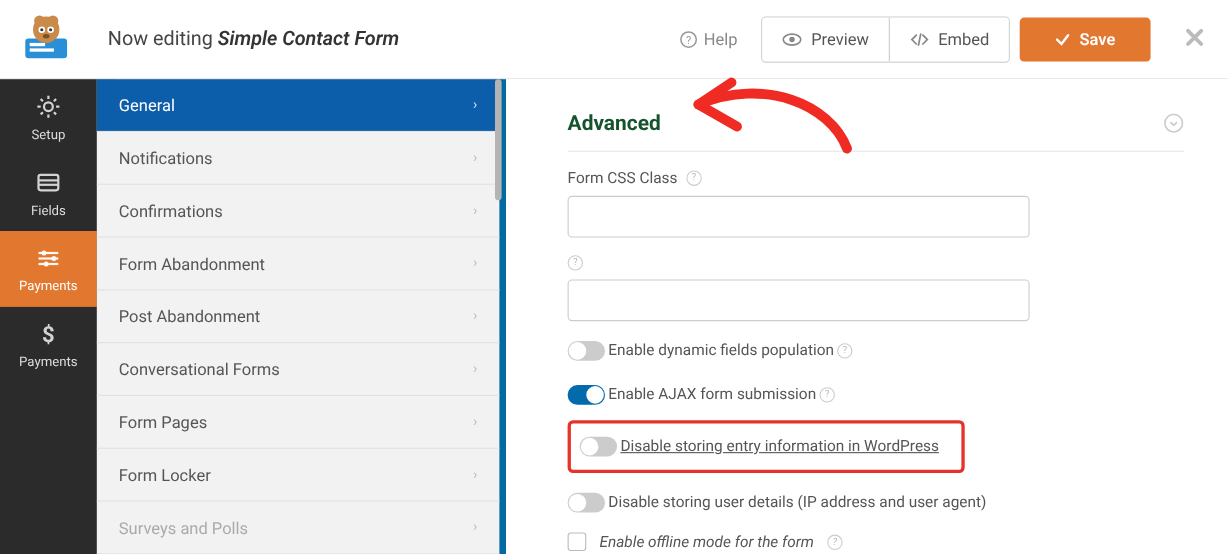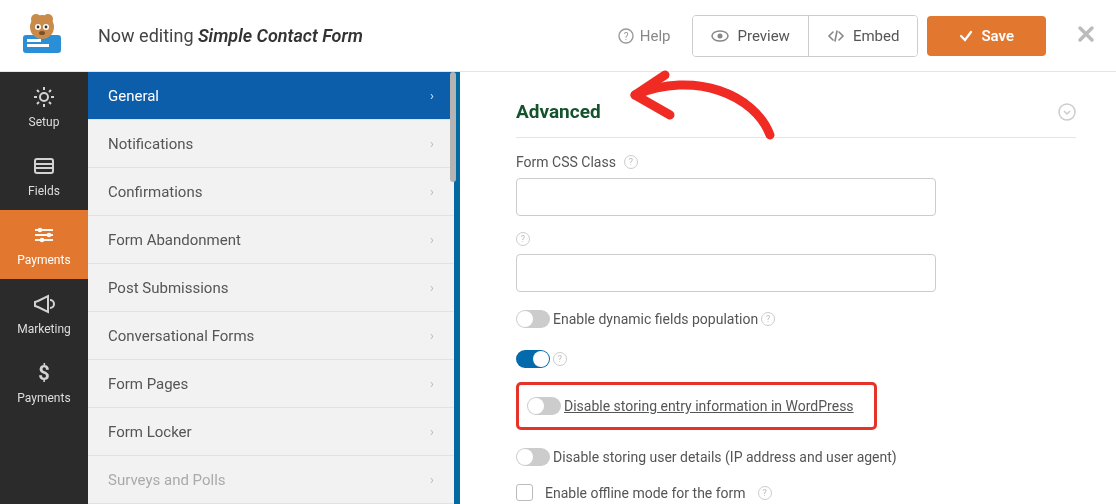--- a/index.html
+++ b/index.html
@@ -38,21 +38,21 @@
   .text-input { width:420px; height:38px; border:1px solid #ccc; border-radius:4px; padding:0 10px; font-size:14px; }
   .toggle-row { display:flex; align-items:center; gap:3px; font-size:14px; color:#555; margin-top:14px; padding:4px 0; }
   .toggle { width:34px; height:18px; border-radius:10px; position:relative; flex-shrink:0; cursor:pointer; }
   .toggle .knob { position:absolute; width:16px; height:16px; background:#fff; border-radius:50%; top:1px; }
   .toggle.off { background:#ccc; }
   .toggle.off .knob { left:1px; }
   .toggle.on { background:#036aab; }
   .toggle.on .knob { right:1px; }
   .highlight-box { border:3px solid #e63329; border-radius:5px; padding:8px 20px 8px 8px; margin-top:10px; display:inline-flex; }
   .highlight-box .toggle-row { margin-top:0; }
-  .checkbox-row { display:flex; align-items:center; gap:12px; font-size:14px; color:#555; margin-top:14px; }
+  .checkbox-row { display:flex; align-items:center; gap:12px; font-size:14px; color:#555; margin-top:14px;font-style:italic; }
   .cb { width:17px; height:17px; border:1px solid #bbb; border-radius:3px; cursor:pointer; }
   .arrow-annot { position:absolute; left:600px; top:60px; pointer-events:none; }
 </style>
 </head>
 <body>
 
 <div class="topbar">
   <div class="logo">
     <svg width="46" height="46" viewBox="0 0 46 46">
       <rect x="4" y="22" width="38" height="18" rx="3" fill="#2a8fd6"></rect>
@@ -130,27 +130,20 @@
         <line x1="3" y1="12" x2="21" y2="12" stroke="#fff" stroke-width="2"></line>
         <line x1="3" y1="17" x2="21" y2="17" stroke="#fff" stroke-width="2"></line>
         <circle cx="8" cy="7" r="2.3" fill="#fff"></circle>
         <circle cx="17" cy="12" r="2.3" fill="#fff"></circle>
         <circle cx="10" cy="17" r="2.3" fill="#fff"></circle>
       </svg>
     <span>Payments</span>
   </div>
   <div class="rail-item">
     <svg width="24" height="24" viewBox="0 0 24 24">
-        <path d="M3 10v4l3 1 10 5V4L6 9 3 10z" fill="none" stroke="#ddd" stroke-width="2"></path>
-        <path d="M18 8a4 4 0 010 8" fill="none" stroke="#ddd" stroke-width="2"></path>
-      </svg>
-    <span>Marketing</span>
-  </div>
-  <div class="rail-item">
-    <svg width="24" height="24" viewBox="0 0 24 24">
         <text x="12" y="19" text-anchor="middle" font-size="20" fill="#ddd" font-weight="bold">$</text>
       </svg>
     <span>Payments</span>
   </div>
 </div>
 
 <div class="sub-panel">
   <div class="sub-item active">
     <span>General</span>
     <span class="chev">›</span>
@@ -161,21 +154,21 @@
   </div>
   <div class="sub-item">
     <span>Confirmations</span>
     <span class="chev">›</span>
   </div>
   <div class="sub-item">
     <span>Form Abandonment</span>
     <span class="chev">›</span>
   </div>
   <div class="sub-item">
-    <span>Post Submissions</span>
+    <span>Post Abandonment</span>
     <span class="chev">›</span>
   </div>
   <div class="sub-item">
     <span>Conversational Forms</span>
     <span class="chev">›</span>
   </div>
   <div class="sub-item">
     <span>Form Pages</span>
     <span class="chev">›</span>
   </div>
@@ -222,20 +215,21 @@
           <div class="knob"></div>
         </div>
       <span>Enable dynamic fields population</span>
       <span class="help-q">?</span>
     </div>
 
     <div class="toggle-row">
       <div class="toggle on">
           <div class="knob"></div>
         </div>
+      <span>Enable AJAX form submission</span>
       <span class="help-q">?</span>
     </div>
 
     <div class="highlight-box">
       <div class="toggle-row" style="margin:0;text-decoration:underline;">
         <div class="toggle off">
             <div class="knob"></div>
           </div>
         <span>Disable storing entry information in WordPress</span>
       </div>

